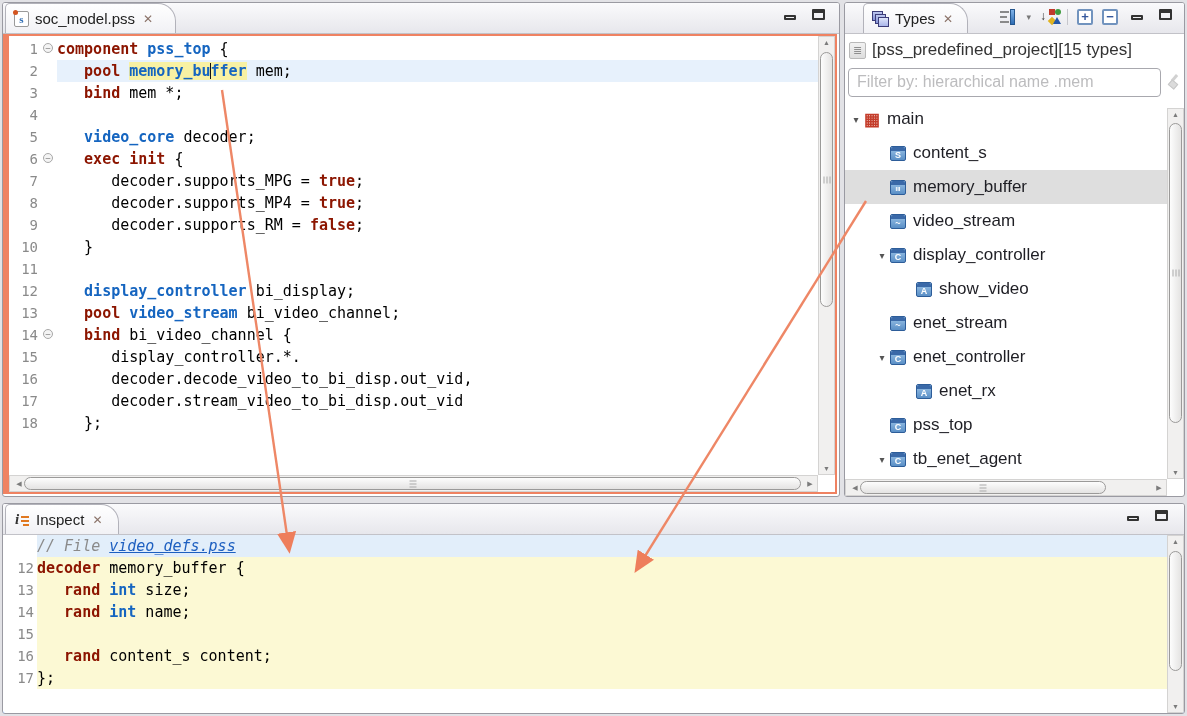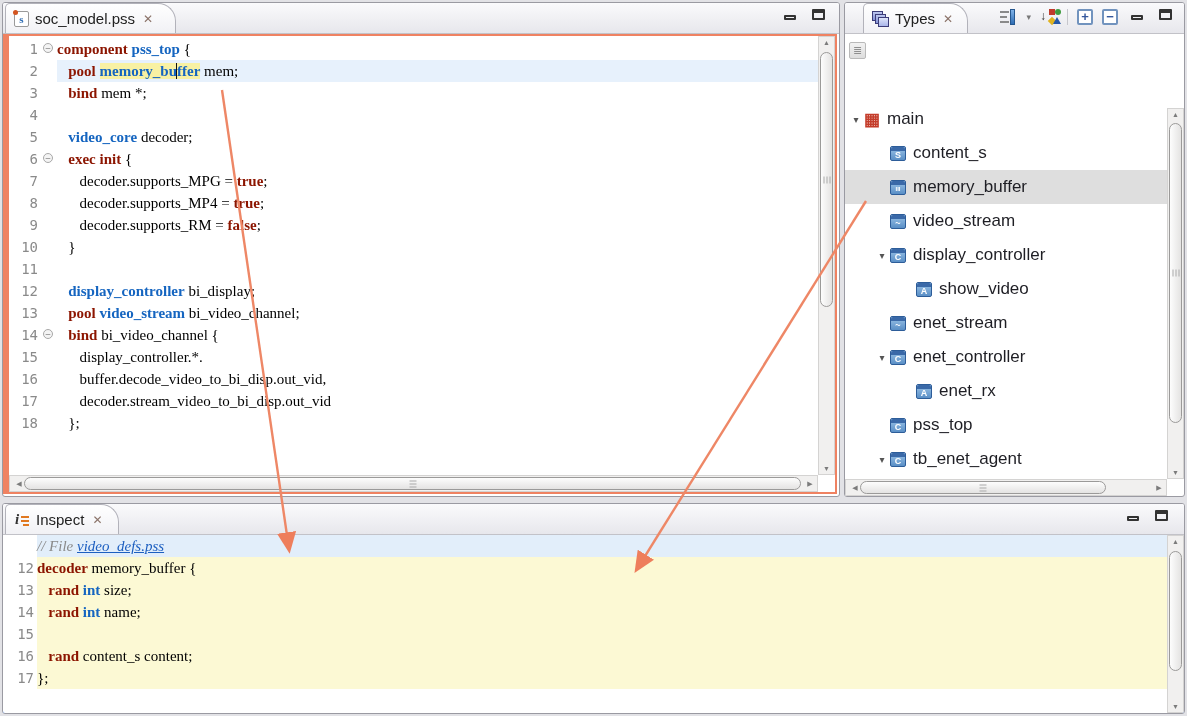--- a/index.html
+++ b/index.html
@@ -25,21 +25,21 @@
   
   .ed-body{position:absolute;left:0;right:2px;top:31px;bottom:2px;background:#fff;
     border-left:6px solid var(--accent);border-right:2px solid var(--accent);
     border-top:2px solid var(--accent);border-bottom:2px solid var(--accent);}
   .ed-code{position:absolute;left:0;top:0;right:17px;bottom:17px;overflow:hidden;padding-top:2px;background:#fff;}
   .crow{display:flex;height:22px;line-height:22px;font-family:"DejaVu Sans Mono",monospace;font-size:15px;}
   .ln{width:32px;text-align:right;color:#8a8a8a;padding-right:3px;flex:none;font-size:14px;}
   .fold{width:16px;flex:none;position:relative;}
   .folddot{position:absolute;left:2px;top:5px;width:10px;height:10px;border:1px solid #a8a8a8;border-radius:50%;
     color:#888;font-size:9px;line-height:8px;text-align:center;background:#f4f4f4;}
-  .codecell{flex:1;white-space:pre;font-family:Liberation Serif, serif;}
+  .codecell{flex:1;white-space:pre;}
   .curline{background:var(--curline);}
   .seg-kw{color:var(--kw);font-weight:bold;}
   .seg-ty{color:var(--ty);font-weight:bold;}
   .seg-pl{color:#000;}
   .seg-hl{color:var(--ty);font-weight:bold;background:var(--occ);}
   .caret{display:inline-block;width:2px;height:16px;background:#111;vertical-align:-3px;margin:0 -1px;}
 
   
   .sb{position:absolute;background:#f1f0ef;border:1px solid #d4d3d2;}
   .sb-v{width:17px;}
@@ -218,21 +218,21 @@
           <span class="codecell"><span class="seg-pl">   </span><span class="seg-kw">bind</span><span class="seg-pl"> bi_video_channel {</span></span>
         </div>
         <div class="crow">
           <span class="ln">15</span>
           <span class="fold"></span>
           <span class="codecell"><span class="seg-pl">      display_controller.*.</span></span>
         </div>
         <div class="crow">
           <span class="ln">16</span>
           <span class="fold"></span>
-          <span class="codecell"><span class="seg-pl">      buffer.decode_video_to_bi_disp.out_vid,</span></span>
+          <span class="codecell"><span class="seg-pl">      decoder.decode_video_to_bi_disp.out_vid,</span></span>
         </div>
         <div class="crow">
           <span class="ln">17</span>
           <span class="fold"></span>
           <span class="codecell"><span class="seg-pl">      decoder.stream_video_to_bi_disp.out_vid</span></span>
         </div>
         <div class="crow">
           <span class="ln">18</span>
           <span class="fold"></span>
           <span class="codecell"><span class="seg-pl">   };</span></span>
@@ -292,20 +292,28 @@
       <span class="ic-box">+</span>
       <span class="ic-box">−</span>
     </div>
     <div class="winbtns" style="right:12px;">
       <span class="btn-min"></span>
       <span class="btn-max"></span>
     </div>
   </div>
   <div class="ty-headrow">
     <span class="ic-list">≣</span>
+    <span class="ty-headtext">[pss_predefined_project][15 types]</span>
+  </div>
+  <div class="ty-filterrow">
+    <input class="ty-filter" value="" placeholder="Filter by: hierarchical name .mem" style="">
+    <span class="ic-brush">
+        <i></i>
+        <b></b>
+      </span>
   </div>
   <div class="ty-tree">
       <div class="trow" style="padding-left: 4px;">
         <span class="texp">▾</span>
         <span class="ticon main">▦</span>
         <span>main</span>
       </div>
       <div class="trow" style="padding-left: 30px;">
         <span class="texp"></span>
         <span class="ticon">

